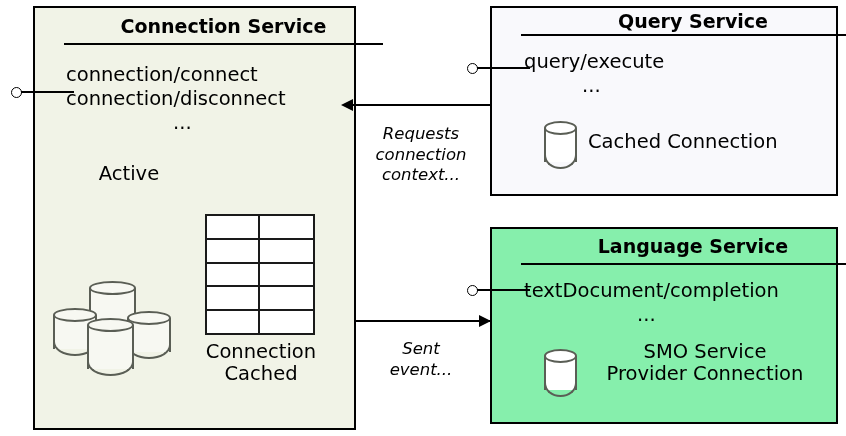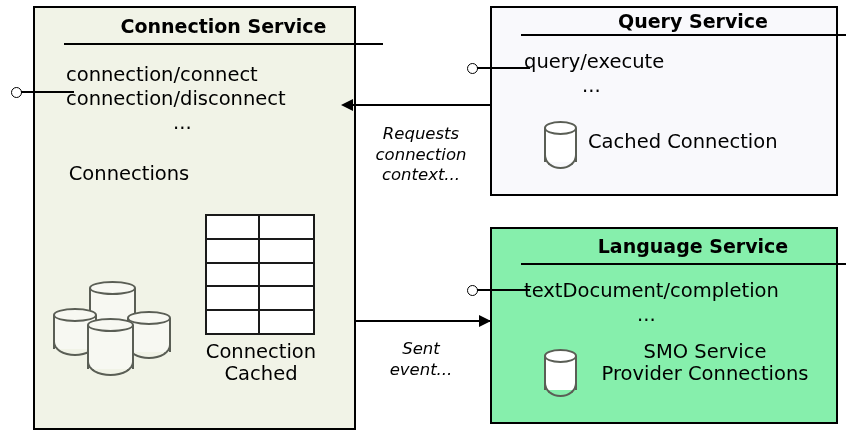--- a/index.html
+++ b/index.html
@@ -76,21 +76,21 @@
 
   <div class="box" id="connection-service">
     <div class="hdr">Connection Service</div>
     <div class="body">
 
       <div class="iface-line" style="left:31px;top:19px;">connection/connect</div>
       <div class="iface-line" style="left:31px;top:43px;">connection/disconnect</div>
       <div class="iface-line" style="left:138px;top:67px;">...</div>
 
       <div class="caption" style="left:14px;top:118px;width:160px;">
-        <div>Connections</div>
+        <div>Active</div>
       </div>
 
       <div style="position:absolute;left:18px;top:236px;width:132px;height:96px;">
         <div class="cyl" style="left:36px;top:0px;width:47px;height:62px;">
           <div class="tube"></div>
             <div class="cap"></div>
             <div class="base"></div>
         </div>
         <div class="cyl" style="left:0px;top:27px;width:44px;height:48px;">
           <div class="tube"></div>
@@ -161,21 +161,21 @@
       <div class="iface-line" style="left:32px;top:15px;">textDocument/completion</div>
       <div class="iface-line" style="left:145px;top:39px;">...</div>
 
       <div class="cyl plain" style="left:52px;top:84px;width:33px;height:48px;">
         <div class="tube"></div>
           <div class="cap"></div>
           <div class="base"></div>
       </div>
       <div class="caption" style="left:96px;top:76px;width:234px;">
         <div>SMO Service</div>
-        <div>Provider Connections</div>
+        <div>Provider Connection</div>
       </div>
     </div>
   </div>
 
   <div class="lolli" style="left:467px;top:285px;">
     <div class="ring"></div>
     <div class="stem" style="width:53px;"></div>
   </div>
 
   <div>

